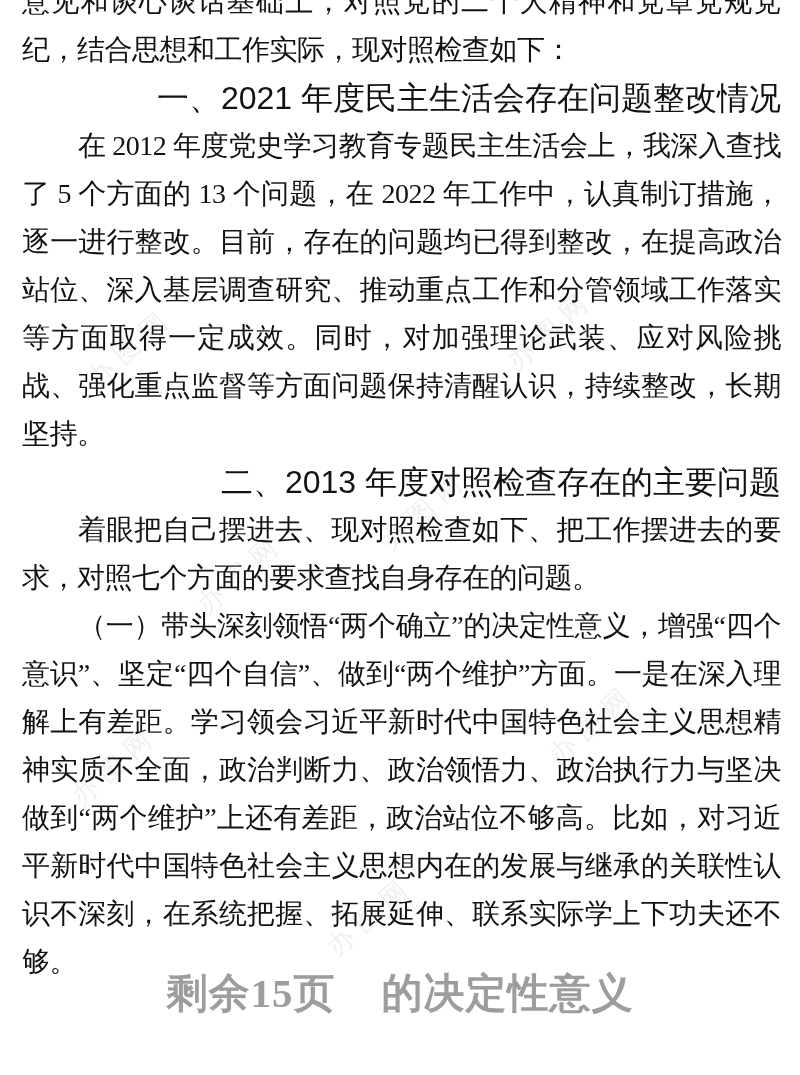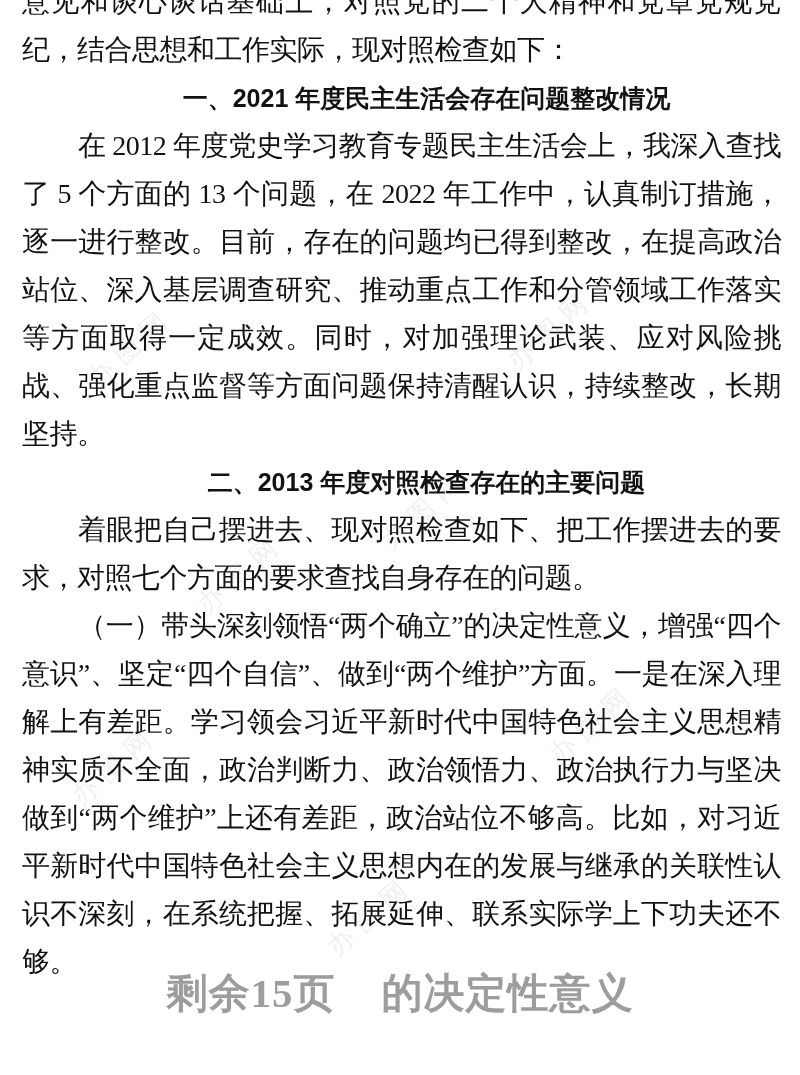--- a/index.html
+++ b/index.html
@@ -35,23 +35,23 @@
   .doc p, .doc h2 {
     margin: 0;
     padding: 0;
     text-indent: 2em;
   }
   .doc p.cont {
     text-indent: 0;
   }
   .doc h2.hd {
     font-family: "Liberation Sans", "DejaVu Sans", sans-serif;
-    font-size: 25px;
-    font-weight: 700;
-    text-align: center;
+    font-size: 32px;
+    font-weight: 400;
+    text-align: right;
     letter-spacing: 0;
   }
   
   .wm {
     position: absolute;
     font-family: "Liberation Sans", "DejaVu Sans", sans-serif;
     font-size: 26px;
     letter-spacing: 9px;
     color: #8f8f8f;
     opacity: 0.13;

